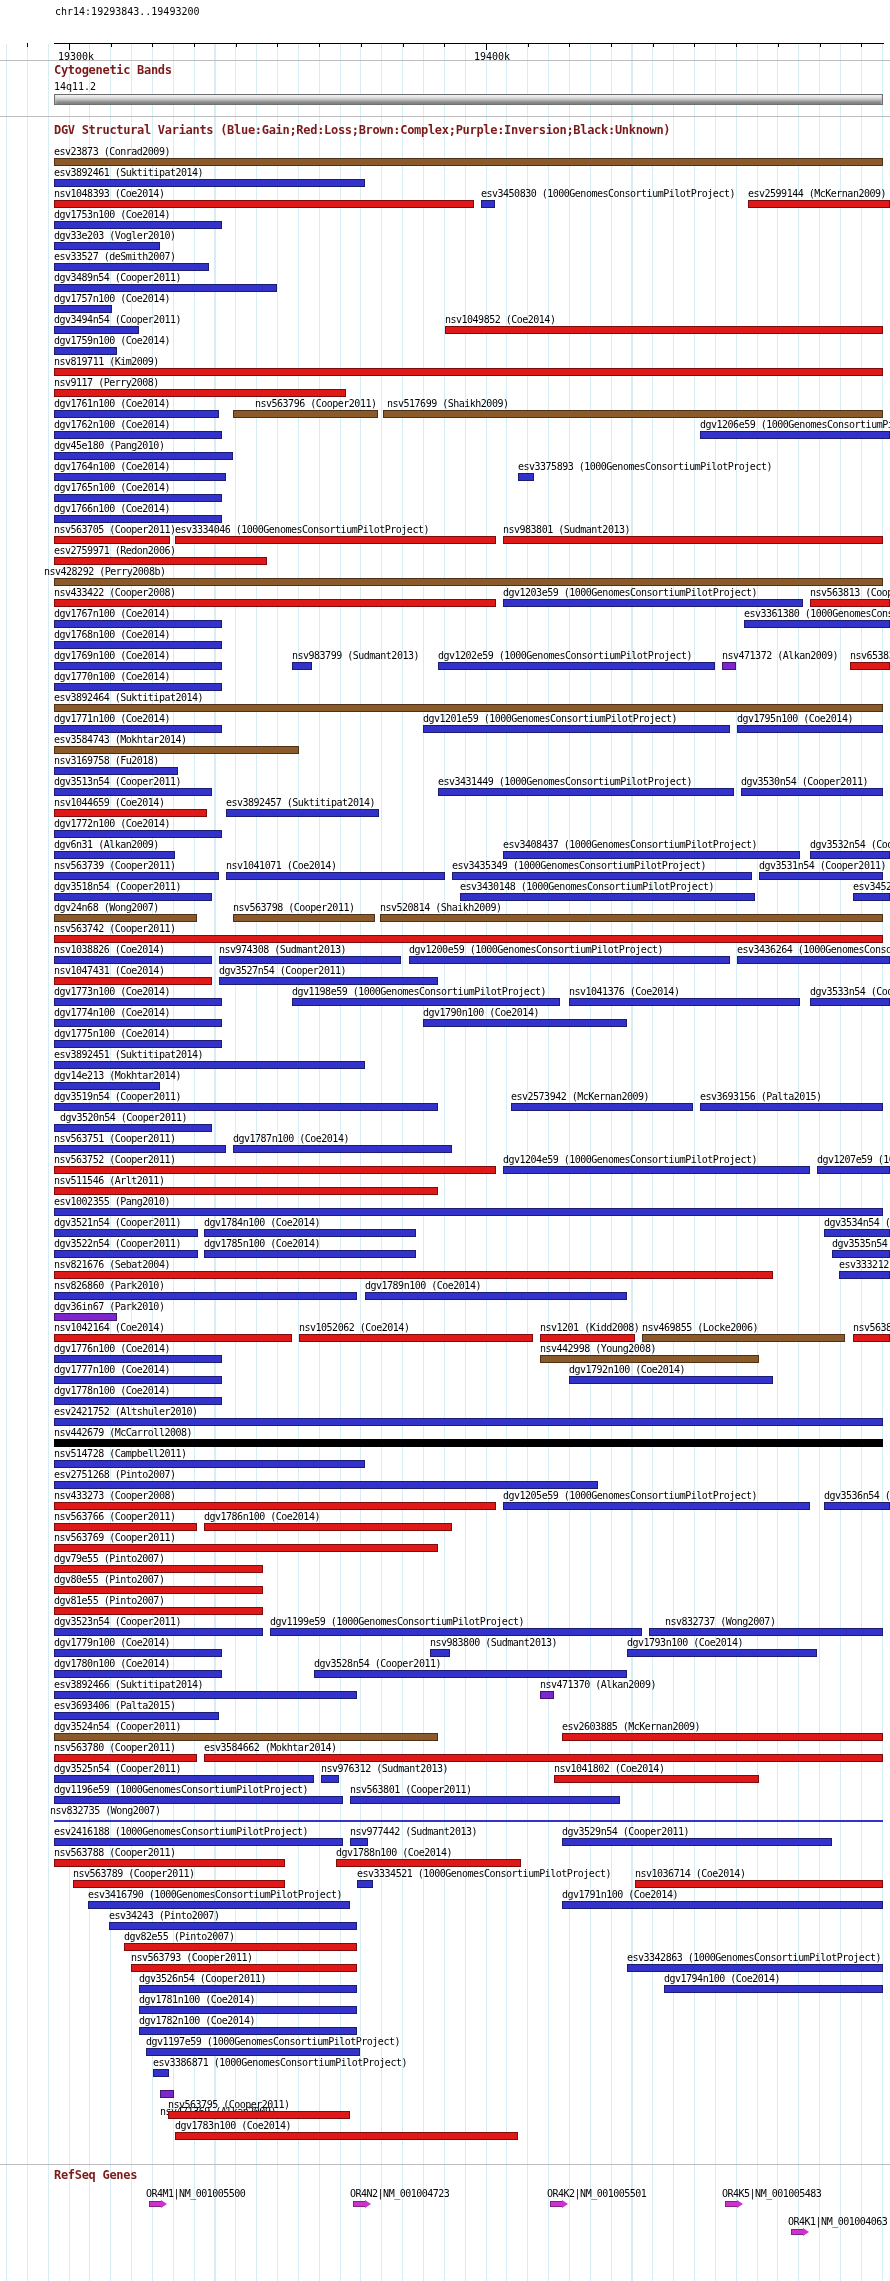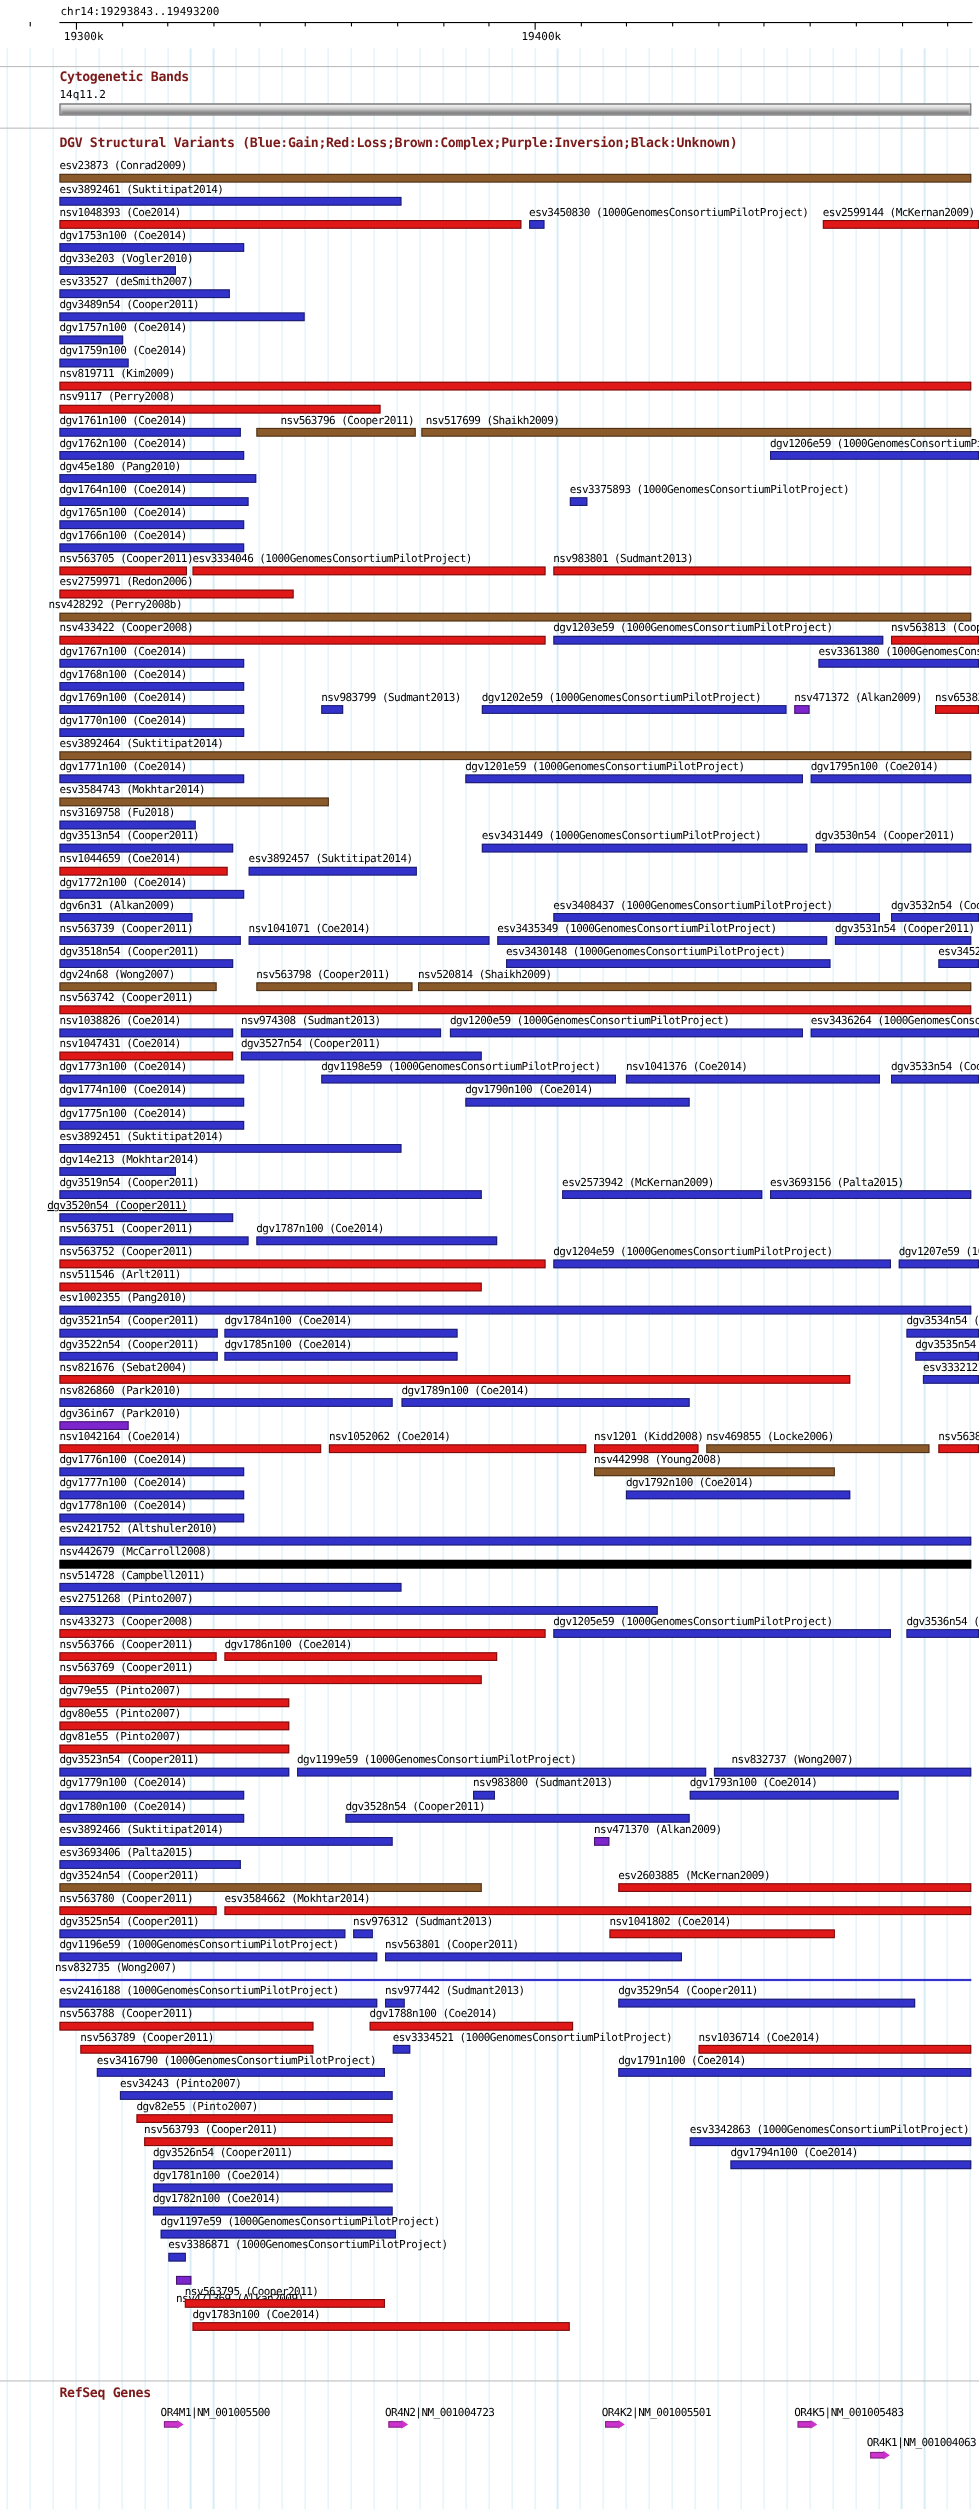--- a/index.html
+++ b/index.html
@@ -14,21 +14,21 @@
     position:absolute; left:0; top:44px; width:890px; height:2237px; z-index:0;
     background:repeating-linear-gradient(to right,
       #d7edf6 0, #d7edf6 1px, transparent 1px, transparent 20.85px);
     background-position:6px 0;
   }
   .layer { position:absolute; z-index:2; }
   .hsep { position:absolute; left:0; width:890px; height:0; border-top:1px solid #bdbdbd; z-index:1; }
 
   #region-label { left:55px; top:6px; font-size:10px; white-space:nowrap; }
 
-  #ruler { left:0; top:20px; width:836px; height:22px; }
+  #ruler { left:0; top:43px; width:836px; height:22px; }
   #ruler-line { position:absolute; left:54px; top:0; width:830px; height:0; border-top:1px solid #000; }
   .rtick { position:absolute; top:0; width:1px; height:4px; background:#000; }
   .rtick.major { height:7px; }
   .rlabel { position:absolute; top:8px; font-size:10px; white-space:nowrap; }
 
   .track-title { font-size:12px; font-weight:bold; color:#7c1a1a; white-space:nowrap; letter-spacing:-0.3px; }
   #cyto-title { left:54px; top:63px; }
   #cyto-band-label { left:54px; top:81px; font-size:10px; }
   #cyto-band {
     left:54px; top:94px; width:829px; height:11px;
@@ -128,20 +128,26 @@
     </div>
     <div class="trow">
       <div class="flabel" style="left: 54px;">dgv3489n54 (Cooper2011)</div>
       <div class="fbar" title="dgv3489n54 (Cooper2011)" style="left: 54px; width: 223px; background: rgb(51, 51, 204);"></div>
     </div>
     <div class="trow">
       <div class="flabel" style="left: 54px;">dgv1757n100 (Coe2014)</div>
       <div class="fbar" title="dgv1757n100 (Coe2014)" style="left: 54px; width: 58px; background: rgb(51, 51, 204);"></div>
     </div>
     <div class="trow">
+      <div class="flabel" style="left: 54px;">dgv3494n54 (Cooper2011)</div>
+      <div class="fbar" title="dgv3494n54 (Cooper2011)" style="left: 54px; width: 85px; background: rgb(51, 51, 204);"></div>
+      <div class="flabel" style="left: 445px;">nsv1049852 (Coe2014)</div>
+      <div class="fbar" title="nsv1049852 (Coe2014)" style="left: 445px; width: 438px; background: rgb(224, 24, 24);"></div>
+    </div>
+    <div class="trow">
       <div class="flabel" style="left: 54px;">dgv1759n100 (Coe2014)</div>
       <div class="fbar" title="dgv1759n100 (Coe2014)" style="left: 54px; width: 63px; background: rgb(51, 51, 204);"></div>
     </div>
     <div class="trow">
       <div class="flabel" style="left: 54px;">nsv819711 (Kim2009)</div>
       <div class="fbar" title="nsv819711 (Kim2009)" style="left: 54px; width: 829px; background: rgb(224, 24, 24);"></div>
     </div>
     <div class="trow">
       <div class="flabel" style="left: 54px;">nsv9117 (Perry2008)</div>
       <div class="fbar" title="nsv9117 (Perry2008)" style="left: 54px; width: 292px; background: rgb(224, 24, 24);"></div>
@@ -350,21 +356,21 @@
     </div>
     <div class="trow">
       <div class="flabel" style="left: 54px;">dgv3519n54 (Cooper2011)</div>
       <div class="fbar" title="dgv3519n54 (Cooper2011)" style="left: 54px; width: 384px; background: rgb(51, 51, 204);"></div>
       <div class="flabel" style="left: 511px;">esv2573942 (McKernan2009)</div>
       <div class="fbar" title="esv2573942 (McKernan2009)" style="left: 511px; width: 182px; background: rgb(51, 51, 204);"></div>
       <div class="flabel" style="left: 700px;">esv3693156 (Palta2015)</div>
       <div class="fbar" title="esv3693156 (Palta2015)" style="left: 700px; width: 183px; background: rgb(51, 51, 204);"></div>
     </div>
     <div class="trow">
-      <div class="flabel" style="left: 43px; text-decoration: underline;">dgv3520n54 (Cooper2011)</div>
+      <div class="flabel" style="left: 60px;">dgv3520n54 (Cooper2011)</div>
       <div class="fbar" title="dgv3520n54 (Cooper2011)" style="left: 54px; width: 158px; background: rgb(51, 51, 204);"></div>
     </div>
     <div class="trow">
       <div class="flabel" style="left: 54px;">nsv563751 (Cooper2011)</div>
       <div class="fbar" title="nsv563751 (Cooper2011)" style="left: 54px; width: 172px; background: rgb(51, 51, 204);"></div>
       <div class="flabel" style="left: 233px;">dgv1787n100 (Coe2014)</div>
       <div class="fbar" title="dgv1787n100 (Coe2014)" style="left: 233px; width: 219px; background: rgb(51, 51, 204);"></div>
     </div>
     <div class="trow">
       <div class="flabel" style="left: 54px;">nsv563752 (Cooper2011)</div>

